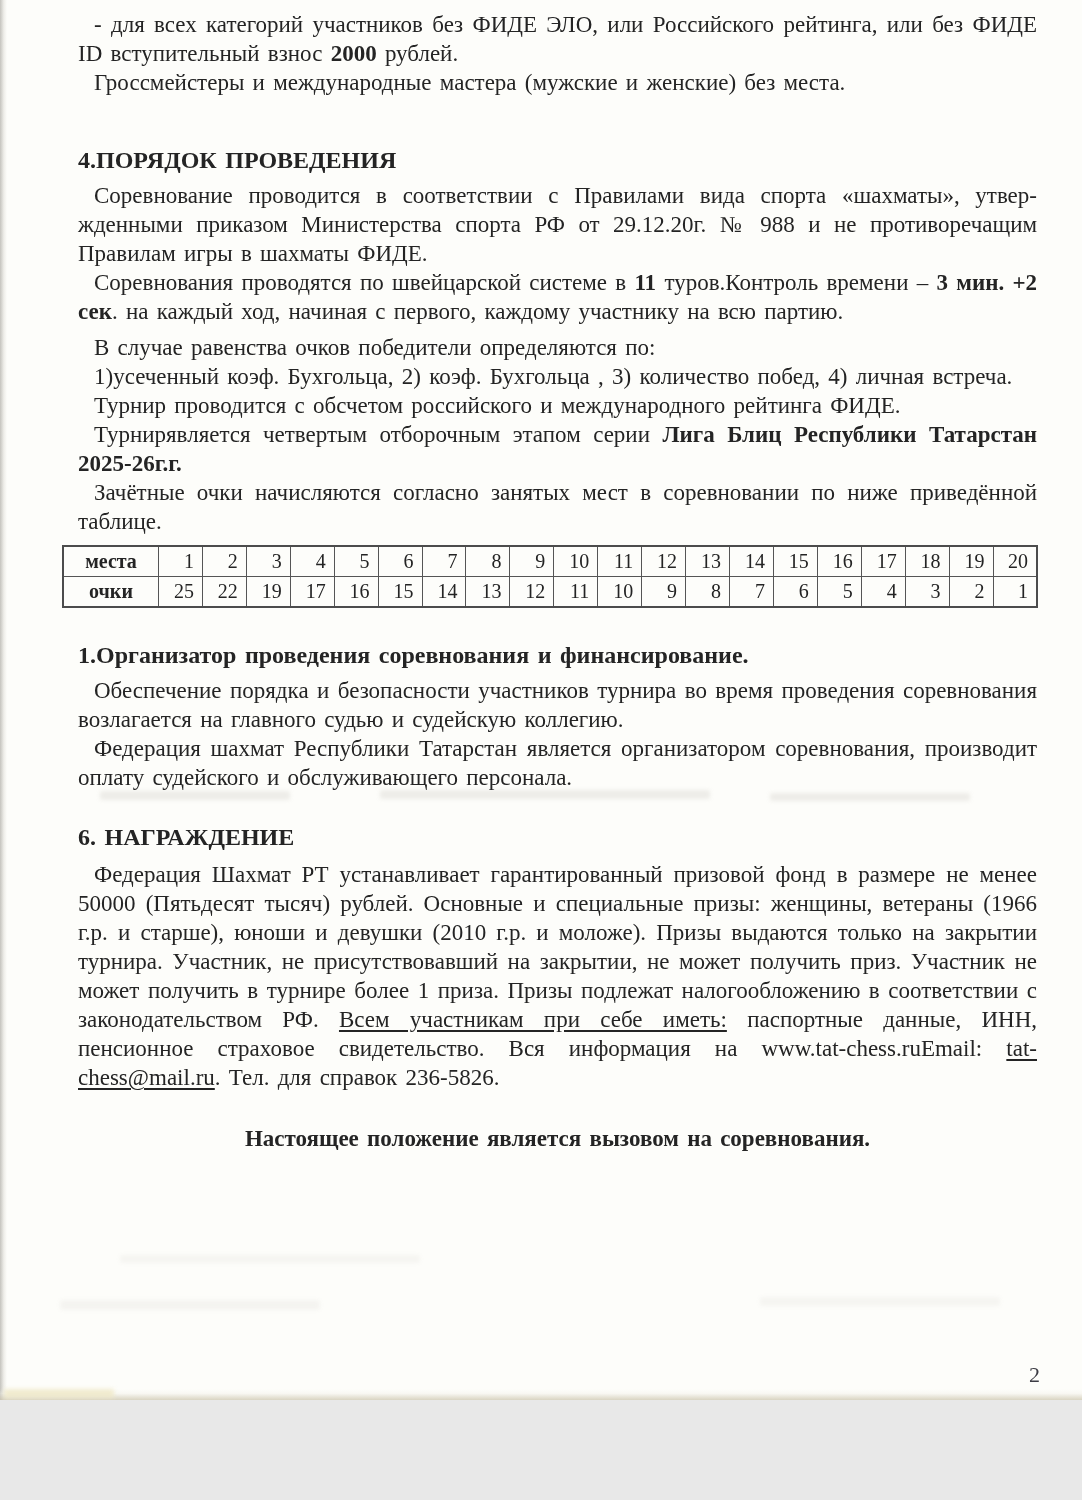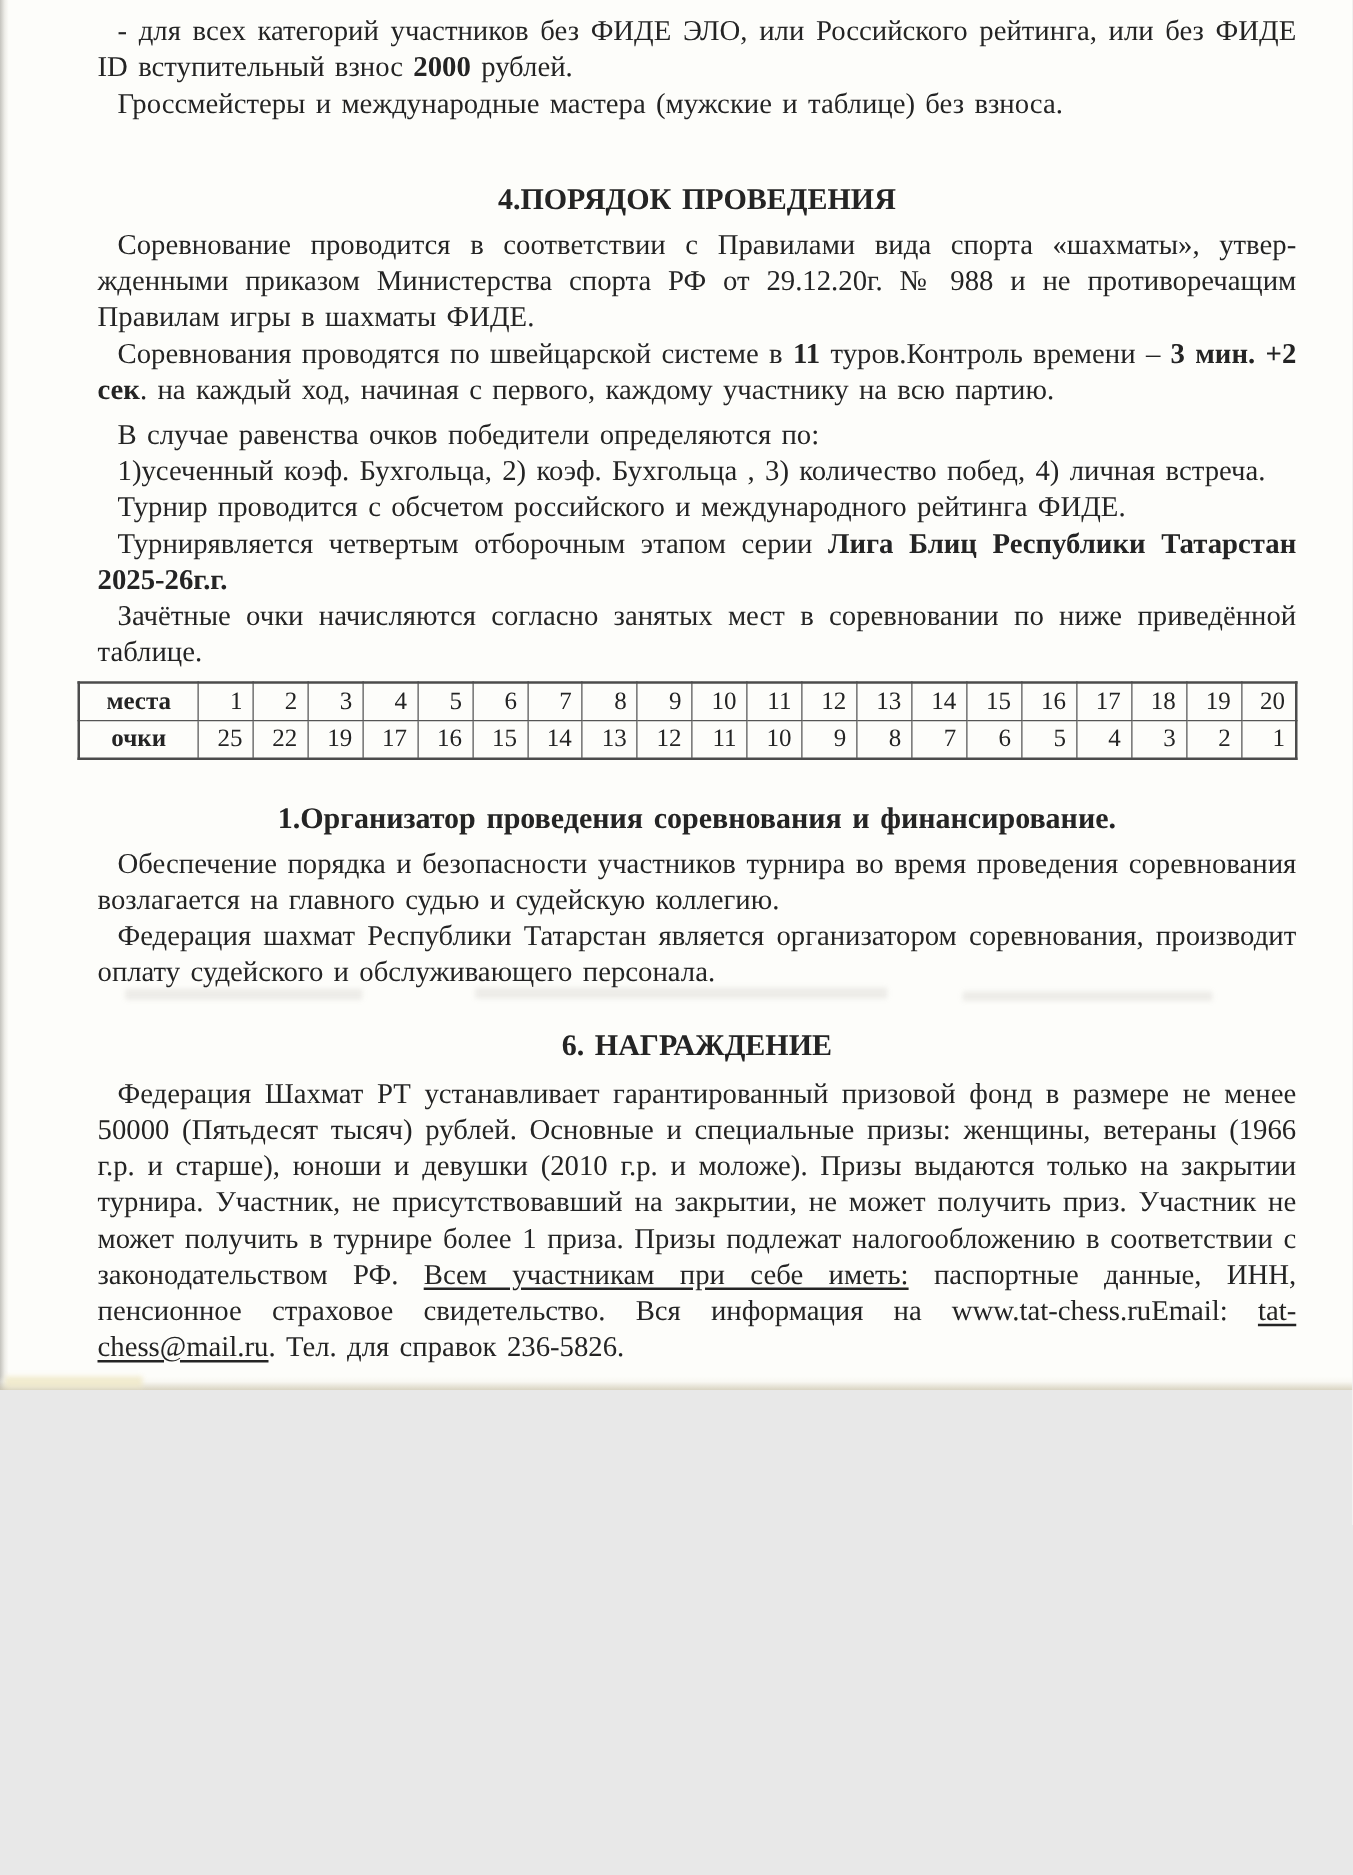--- a/index.html
+++ b/index.html
@@ -3,21 +3,21 @@
 <meta charset="utf-8">
 <style>
   html, body {
     margin: 0;
     padding: 0;
     background: #e8e8e8;
   }
   .page {
     position: relative;
     width: 1082px;
-    height: 1112px;
+    height: 1400px;
     margin: 0 auto;
     background: #fdfdfa;
     overflow: hidden;
     font-family: "Liberation Serif", "DejaVu Serif", serif;
     color: #242424;
   }
   
   .scan-edge-left {
     position: absolute; left: 0; top: 0;
     width: 7px; height: 100%;
@@ -63,21 +63,20 @@
     text-align: justify;
     text-indent: 16px;
   }
   p.para.gap-sm { margin-top: 7px; }
   b, .b { font-weight: bold; }
   .u { text-decoration: underline; text-underline-offset: 3px; }
   h2.heading {
     margin: 0;
     font-size: 24px;
     line-height: 30px;
-    text-align: center;
     font-weight: bold;
   }
   h2.heading.h4 { margin: 48px 0 6px 0; }
   h2.heading.h5 { margin: 32px 0 6px 0; }
   h2.heading.h6 { margin: 30px 0 8px 0; }
   table.points {
     border-collapse: collapse;
     table-layout: fixed;
     margin: 9px 0 0 -16px;
     width: 976px;
@@ -124,21 +123,21 @@
   <div class="bleed b1"></div>
   <div class="bleed b2"></div>
   <div class="bleed b3"></div>
   <div class="bleed b4"></div>
   <div class="bleed b5"></div>
   <div class="bleed b6"></div>
 
   <div class="content">
 
     <p class="para"><span>- для всех категорий участников без ФИДЕ ЭЛО, или Российского рейтинга, или без ФИДЕ ID вступительный взнос </span><span class="b">2000</span><span> рублей.</span></p>
-    <p class="para"><span>Гроссмейстеры и международные мастера (мужские и таблице) без взноса.</span></p>
+    <p class="para"><span>Гроссмейстеры и международные мастера (мужские и женские) без места.</span></p>
 
     <h2 class="heading h4">4.ПОРЯДОК ПРОВЕДЕНИЯ</h2>
     <p class="para"><span>Соревнование проводится в соответствии с Правилами вида спорта «шахматы», утвер­жденными приказом Министерства спорта РФ от 29.12.20г. № 988 и не противоречащим Правилам игры в шахматы ФИДЕ.</span></p>
     <p class="para"><span>Соревнования проводятся по швейцарской системе в </span><span class="b">11</span><span> туров.Контроль времени – </span><span class="b">3 мин. +2 сек</span><span>. на каждый ход, начиная с первого, каждому участнику на всю партию.</span></p>
     <p class="para gap-sm"><span>В случае равенства очков победители определяются по:</span></p>
     <p class="para"><span>1)усеченный коэф. Бухгольца, 2) коэф. Бухгольца , 3) количество побед, 4) личная встреча.</span></p>
     <p class="para"><span>Турнир проводится с обсчетом российского и международного рейтинга ФИДЕ.</span></p>
     <p class="para"><span>Турнирявляется четвертым отборочным этапом серии </span><span class="b">Лига Блиц Республики Татарстан 2025-26г.г.</span></p>
     <p class="para"><span>Зачётные очки начисляются согласно занятых мест в соревновании по ниже приведённой таблице.</span></p>
 

